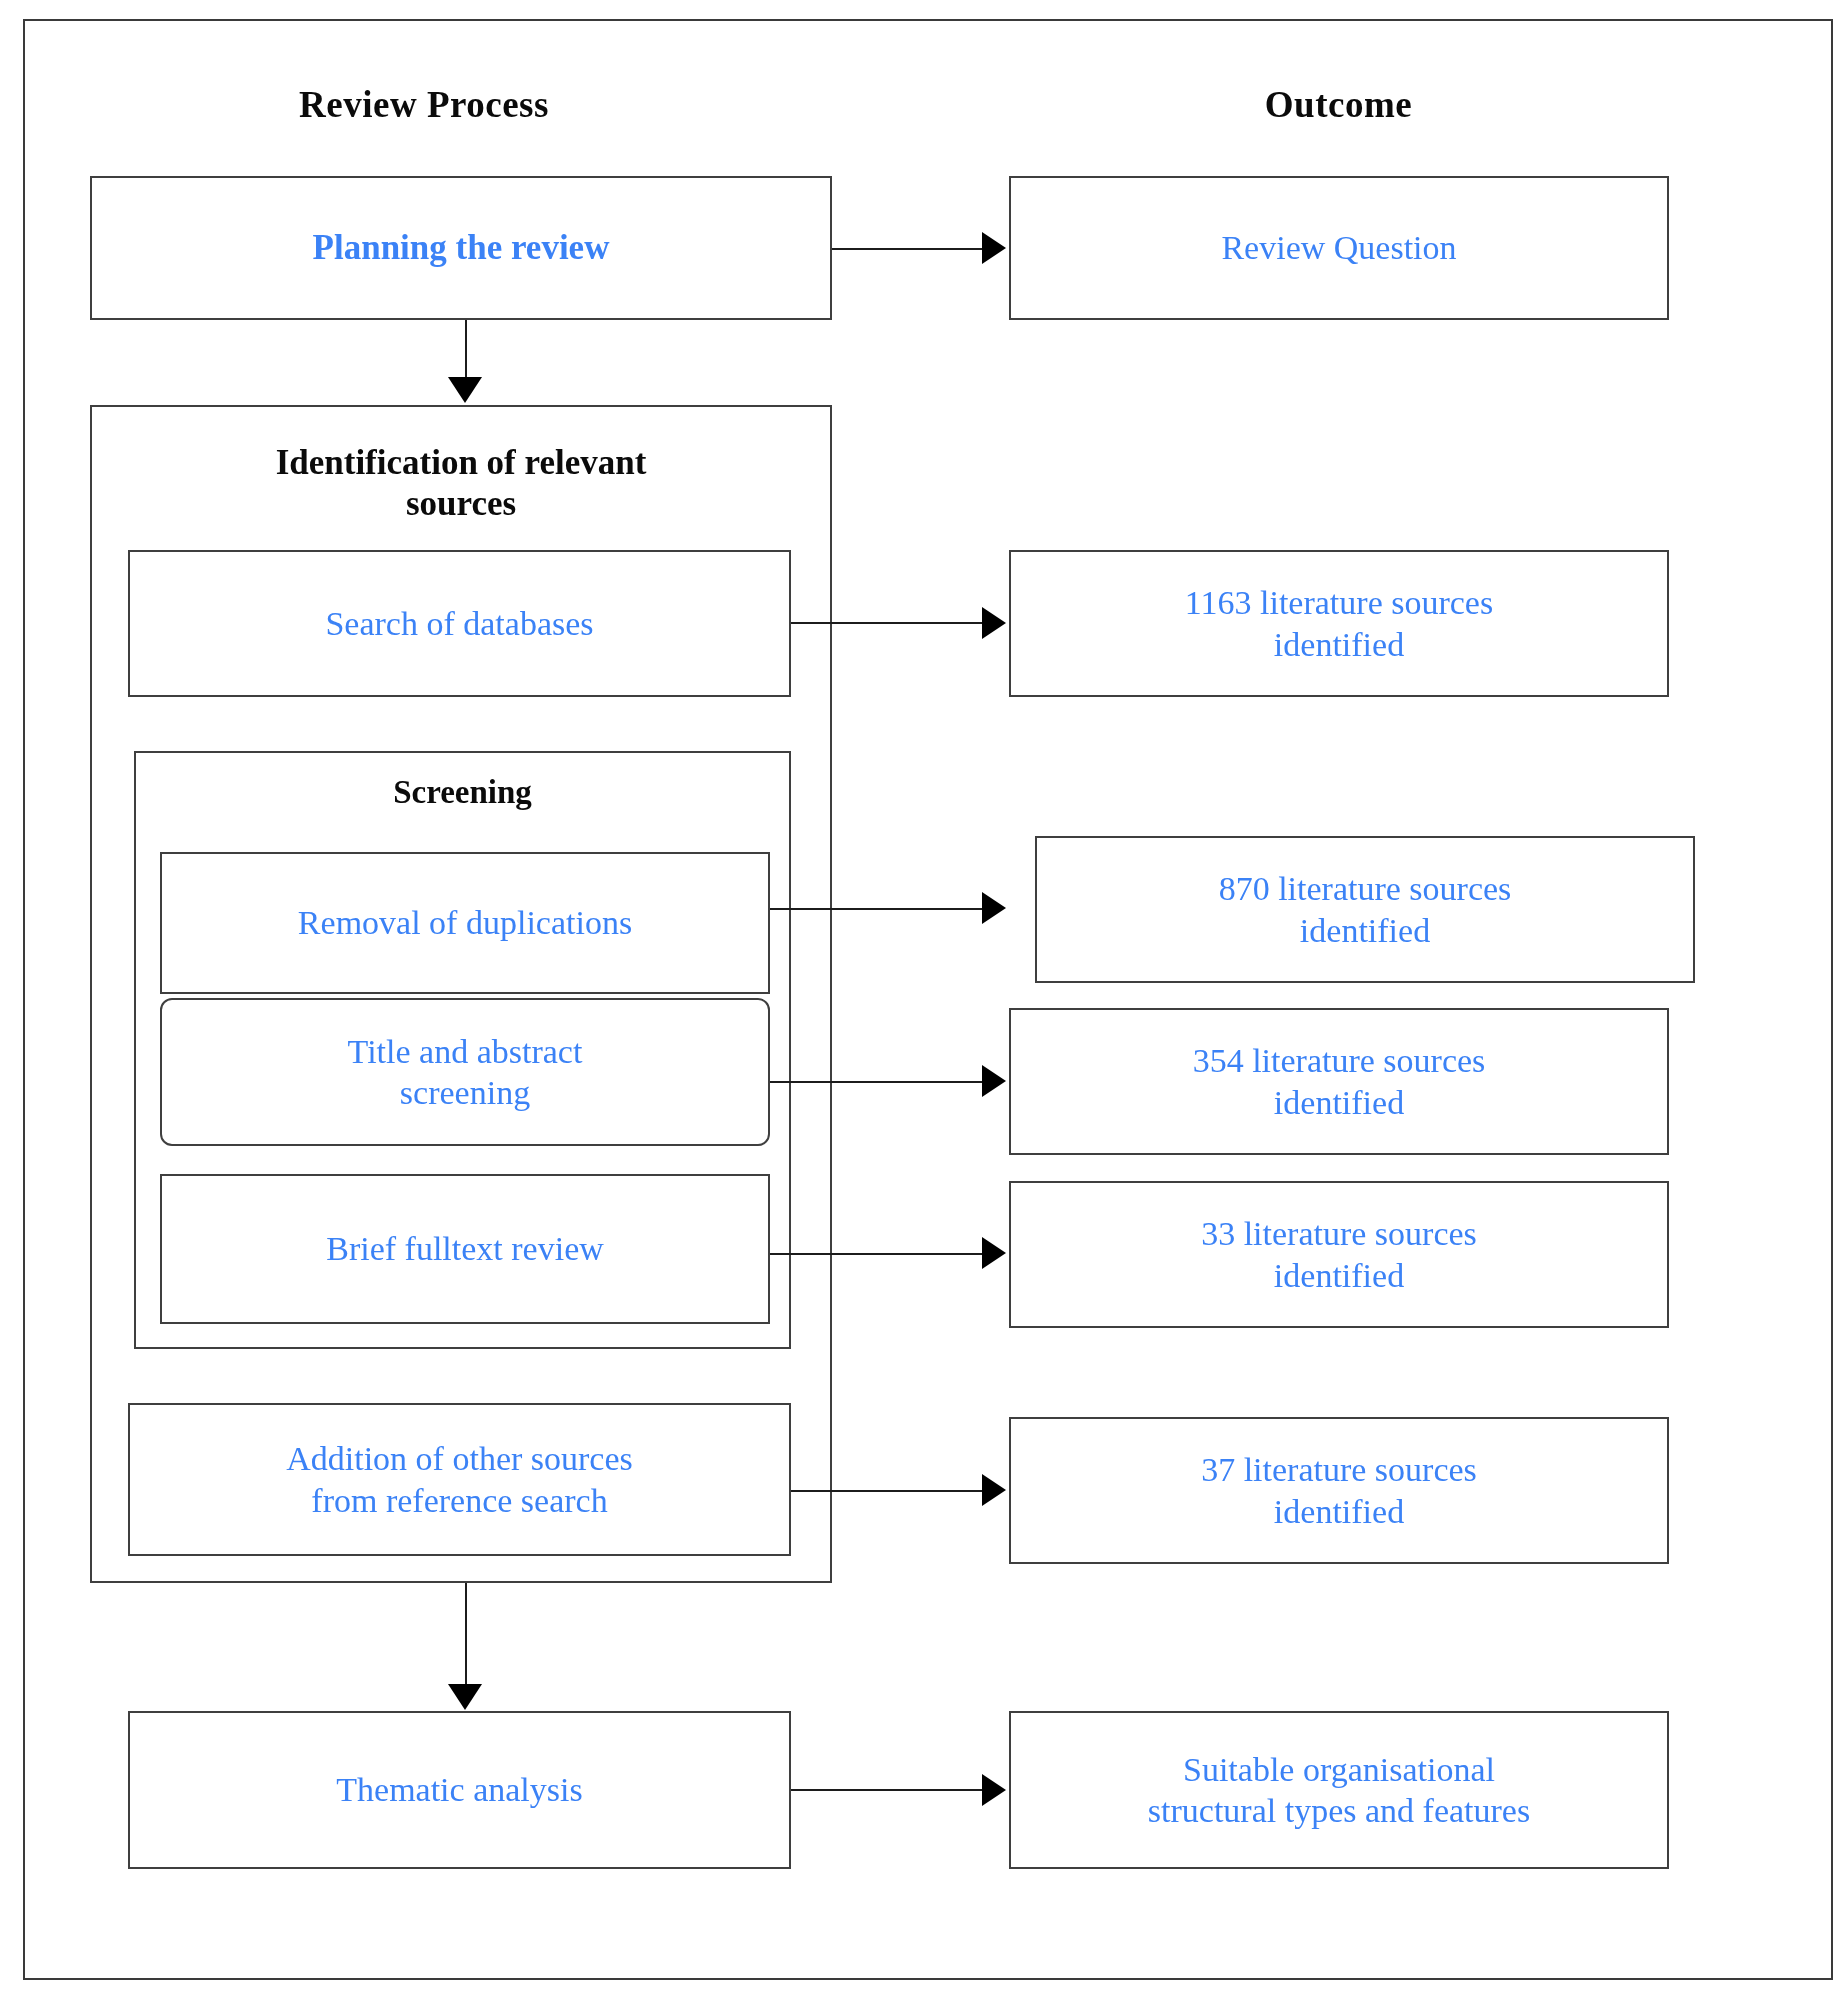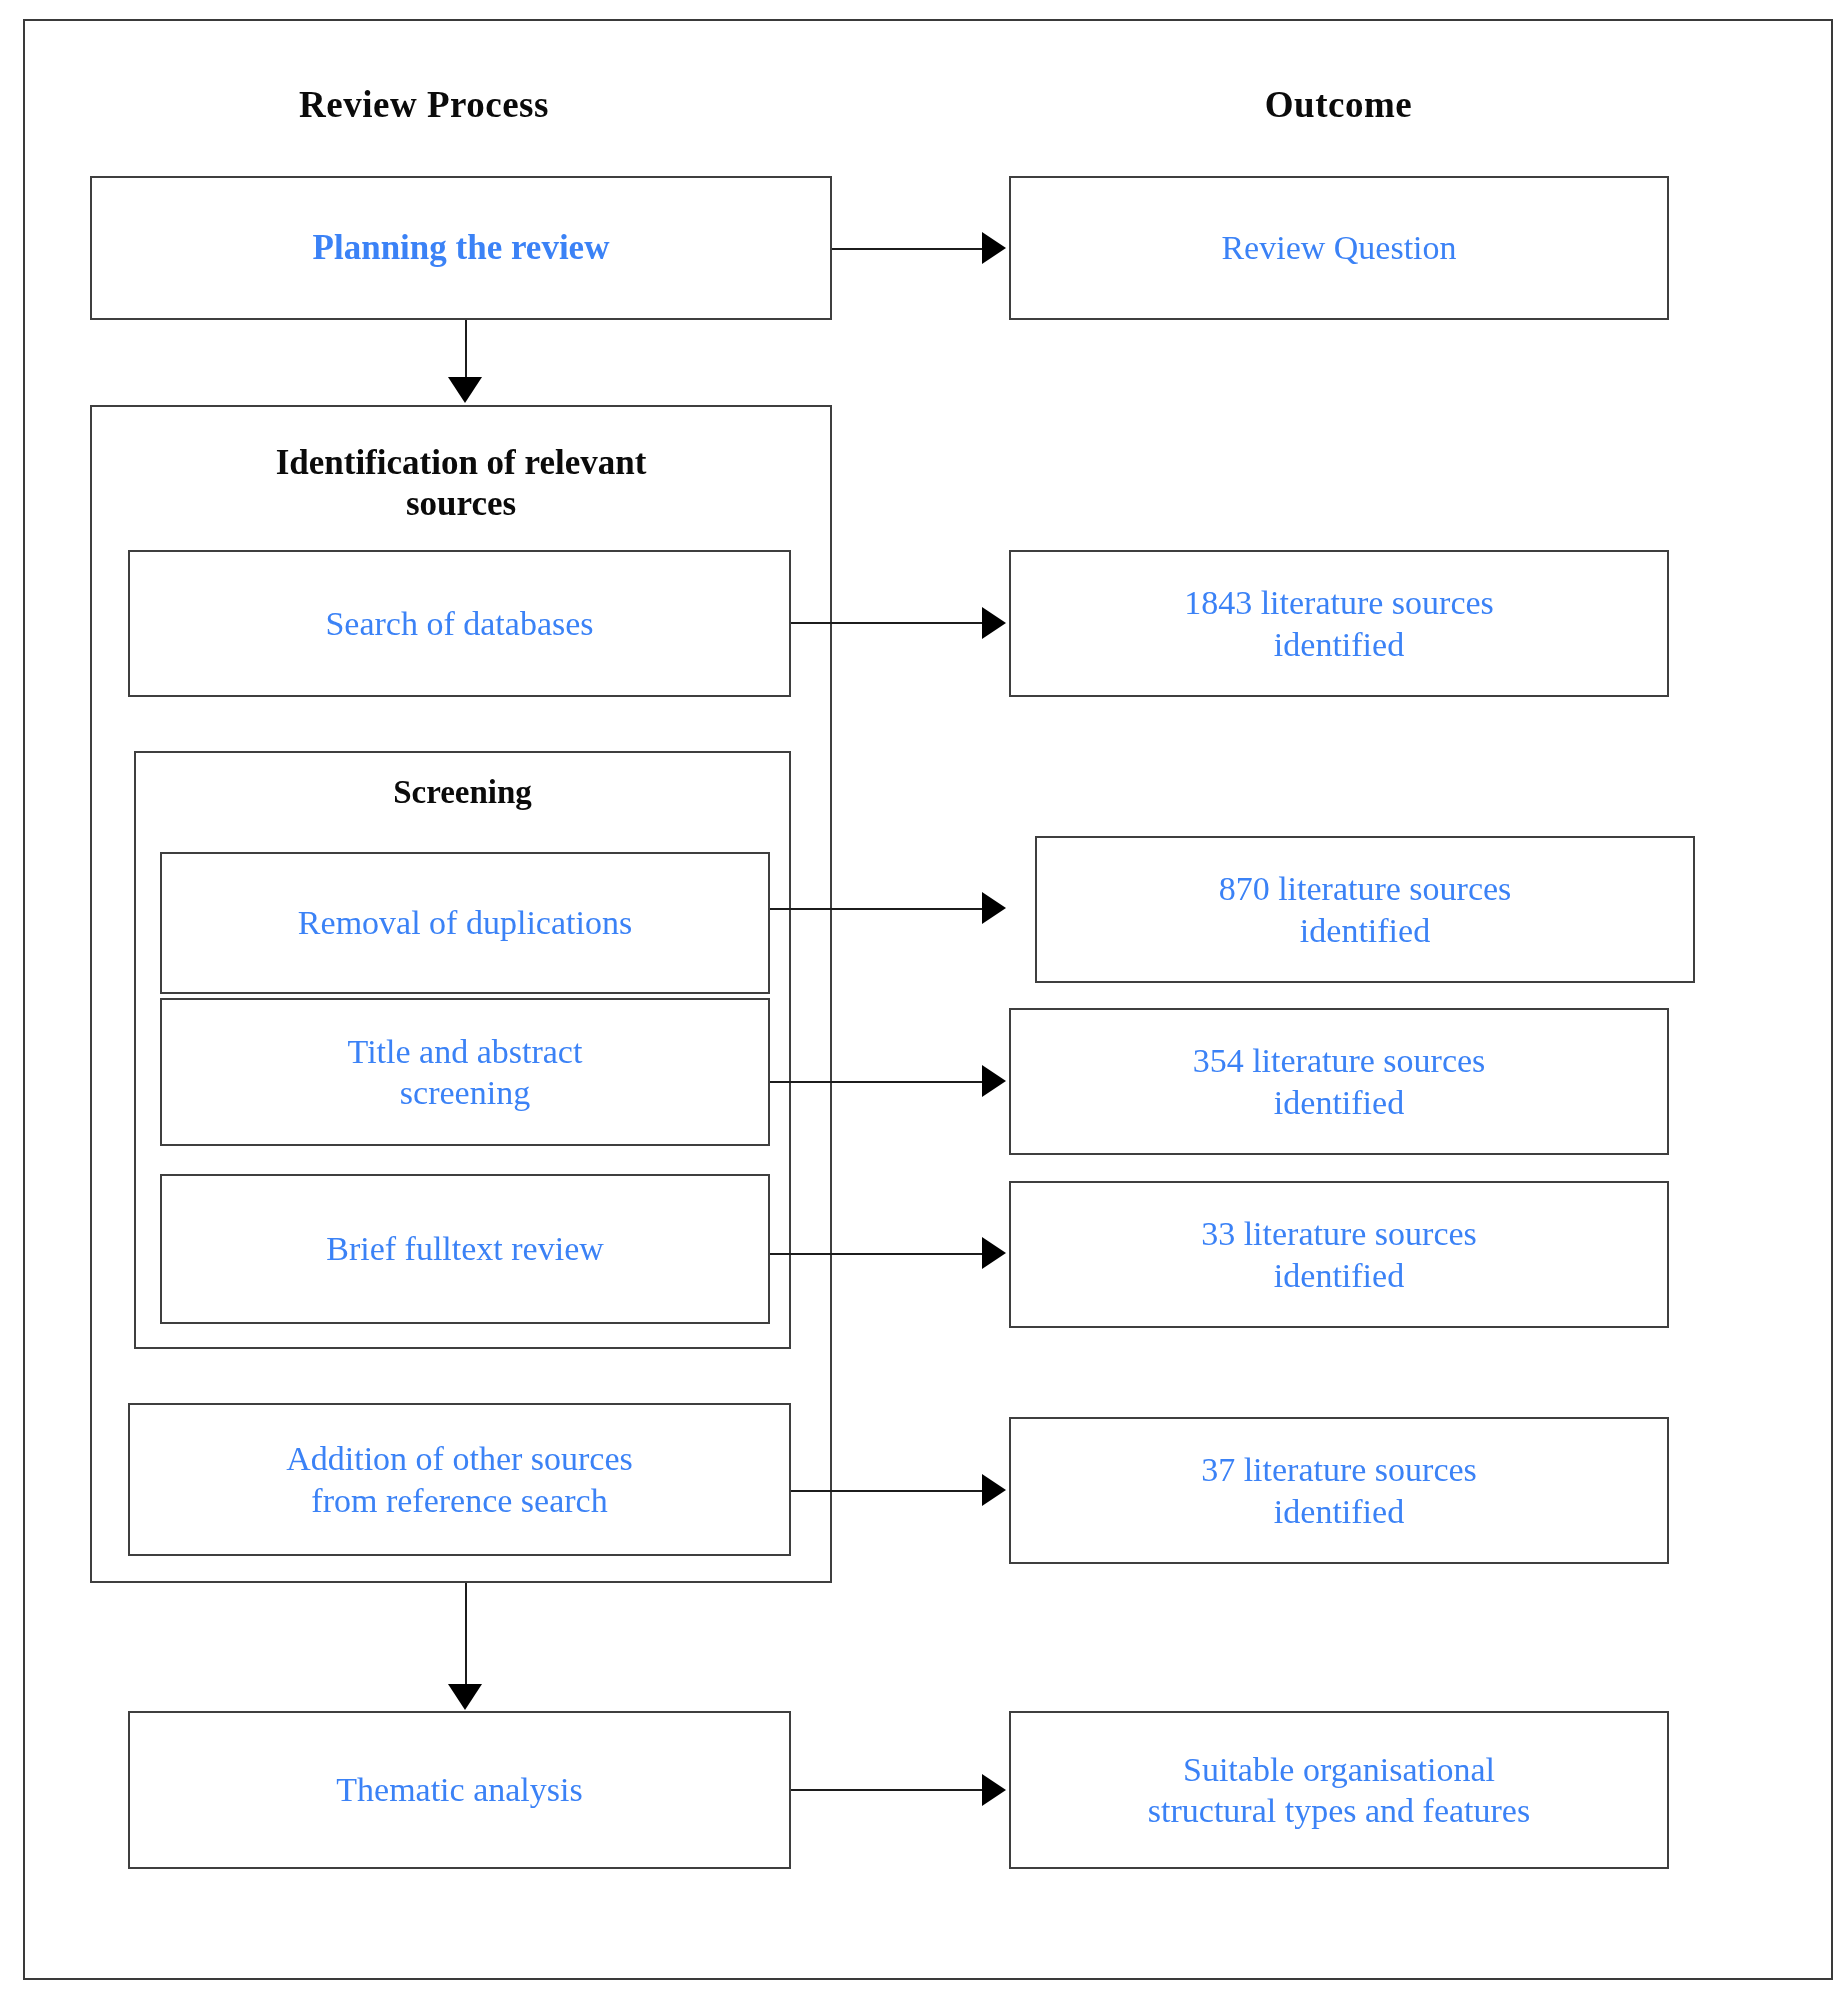--- a/index.html
+++ b/index.html
@@ -137,21 +137,21 @@
   </div>
 
   <div class="container-box" style="left:134px; top:751px; width:657px; height:598px;">
     <div class="container-title title-screen" style="top:20.4px;">Screening</div>
   </div>
 
   <div class="box proc" style="left:160px; top:824px; width:610px; height:142px;margin-top:28px;">
     <span class="txt">Removal of duplications</span>
   </div>
 
-  <div class="box proc" style="left:160px; top:998px; width:610px; height:148px;">
+  <div class="box proc" style="left:160px; top:998px; width:610px; height:148px;border-radius:12px;">
     <span class="txt">Title and abstract
 screening</span>
   </div>
 
   <div class="box proc" style="left:160px; top:1174px; width:610px; height:150px;">
     <span class="txt">Brief fulltext review</span>
   </div>
 
   <div class="box proc" style="left:128px; top:1403px; width:663px; height:153px;">
     <span class="txt">Addition of  other sources
@@ -160,21 +160,21 @@
 
   <div class="box proc" style="left:128px; top:1711px; width:663px; height:158px;">
     <span class="txt">Thematic analysis</span>
   </div>
 
   <div class="box outcome" style="left:1009px; top:176px; width:660px; height:144px;">
     <span class="txt">Review Question</span>
   </div>
 
   <div class="box outcome" style="left:1009px; top:550px; width:660px; height:147px;">
-    <span class="txt">1843 literature sources
+    <span class="txt">1163 literature sources
 identified</span>
   </div>
 
   <div class="box outcome" style="left:1035px; top:836px; width:660px; height:147px;">
     <span class="txt">870 literature sources
 identified</span>
   </div>
 
   <div class="box outcome" style="left:1009px; top:1008px; width:660px; height:147px;">
     <span class="txt">354  literature sources

